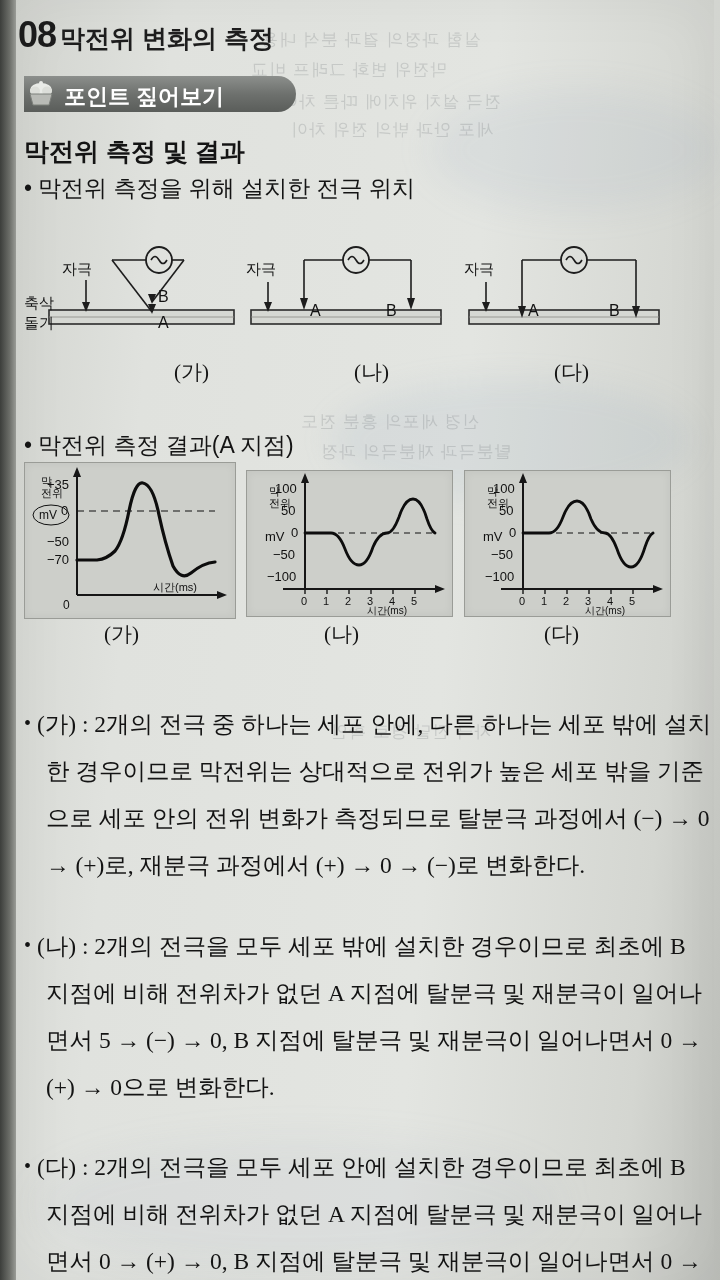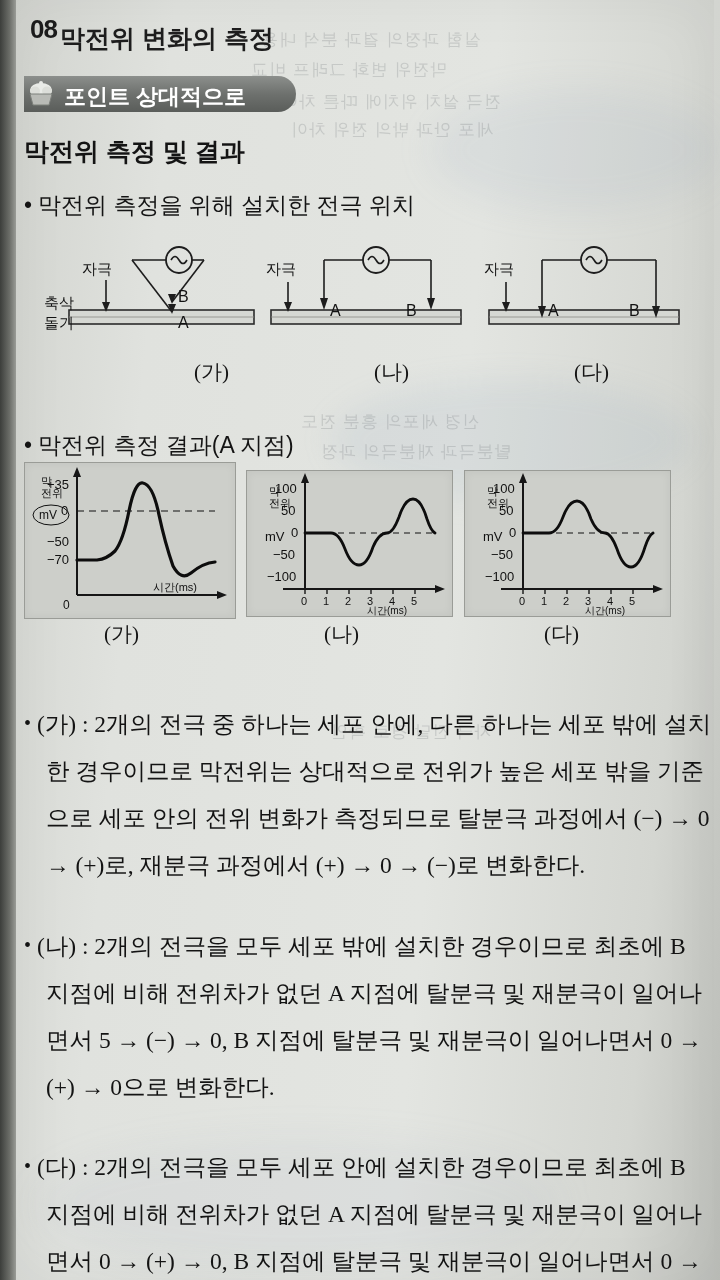--- a/index.html
+++ b/index.html
@@ -63,26 +63,25 @@
   }
   .tint.t1 { left: 330px; top: 380px; width: 360px; height: 120px; background: rgba(150,170,190,0.14); filter: blur(14px); }
   .tint.t2 { left: 430px; top: 90px; width: 290px; height: 120px; background: rgba(150,165,190,0.12); filter: blur(16px); }
   .tint.t3 { left: 40px; top: 1140px; width: 520px; height: 130px; background: rgba(160,170,185,0.10); filter: blur(18px); }
 
   
   .chapter-num {
     position: absolute;
     left: 18px;
     top: 14px;
-    font-size: 26px;
+    font-size: 36px;
     font-weight: bold;
     color: #1b1b1b;
     font-family: "Liberation Sans", sans-serif;
     letter-spacing: -1px;
-    margin-left: 12px;
   }
   .chapter-title {
     position: absolute;
     left: 60px;
     top: 22px;
     font-size: 25px;
     font-weight: bold;
     color: #1d1d1d;
     font-family: "Liberation Sans", sans-serif;
     text-align: center;
@@ -126,31 +125,30 @@
   .bullet-line {
     position: absolute;
     font-size: 23px;
     color: #141414;
     font-family: "Liberation Sans", sans-serif;
   }
   .bullet-dot {
     display: inline-block;
     width: 14px;
   }
-  #bullet1 { left: 24px; top: 190px; }
+  #bullet1 { left: 24px; top: 173px; }
   #bullet2 { left: 24px; top: 412px; margin-top: 18px; }
 
   
   .fig-row1 {
     position: absolute;
     left: 24px;
     top: 240px;
     width: 660px;
     height: 130px;
-    margin-left: 20px;
   }
   .fig-caption {
     position: absolute;
     font-size: 21px;
     color: #141414;
     font-family: "Liberation Serif", serif;
     text-align: center;
   }
 
   
@@ -215,21 +213,21 @@
   <div class="chapter-title">막전위 변화의 측정</div>
 
   <div class="point-bar"></div>
   <svg class="cupcake-icon" viewBox="0 0 30 28">
     <ellipse cx="15" cy="10" rx="11" ry="7" fill="#e9ebe7"></ellipse>
     <ellipse cx="9" cy="11" rx="5" ry="4.5" fill="#dcded9"></ellipse>
     <ellipse cx="21" cy="11" rx="5" ry="4.5" fill="#dcded9"></ellipse>
     <path d="M4 14 L7 25 L23 25 L26 14 Z" fill="#b9bbb6" stroke="#7d807b" stroke-width="1"></path>
     <circle cx="15" cy="3" r="2" fill="#e9ebe7"></circle>
   </svg>
-  <div class="point-bar-label">포인트 상대적으로</div>
+  <div class="point-bar-label">포인트 짚어보기</div>
 
   <div class="section-title">막전위 측정 및 결과</div>
 
   <div class="bullet-line" id="bullet1">
     <span class="bullet-dot">•</span><span>막전위 측정을 위해 설치한 전극 위치</span>
   </div>
 
   <div class="fig-row1">
 
     <svg width="215" height="120" viewBox="0 0 215 120">

